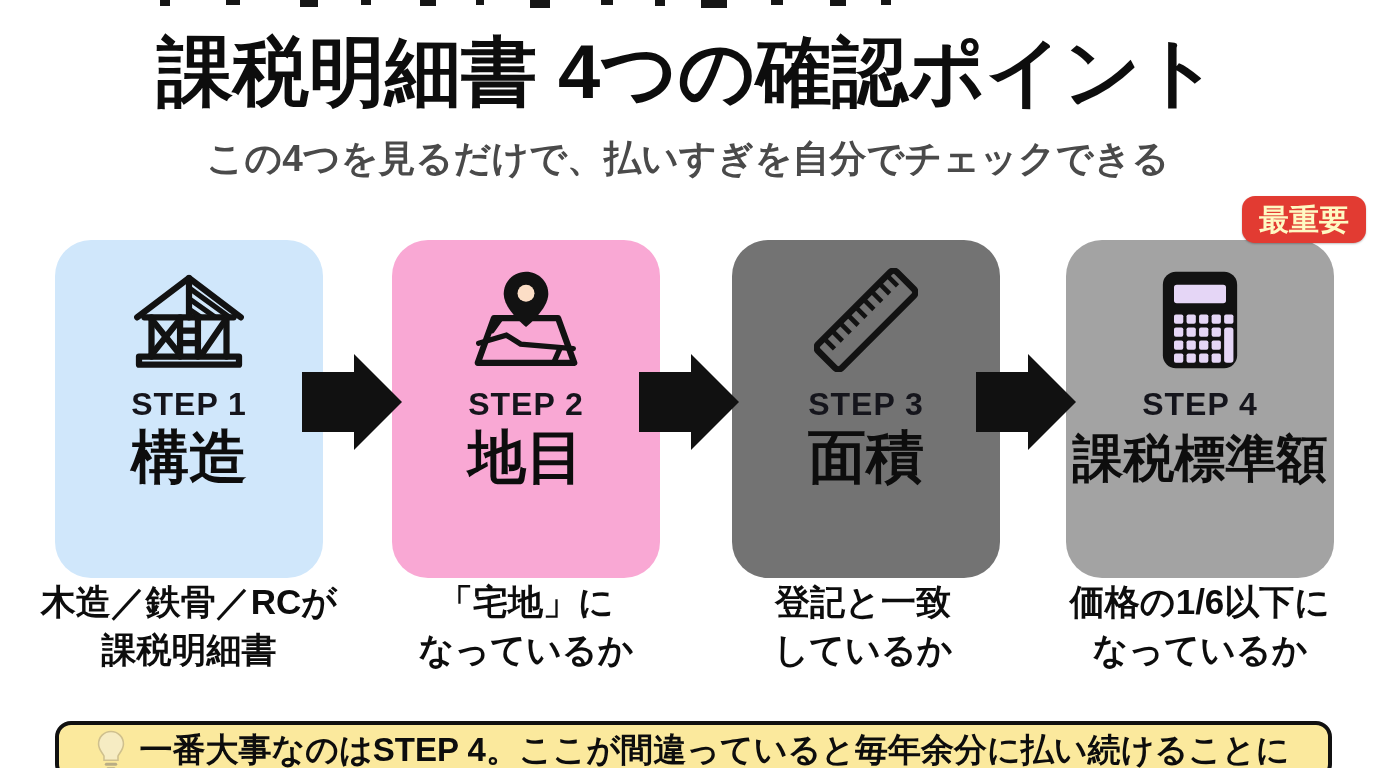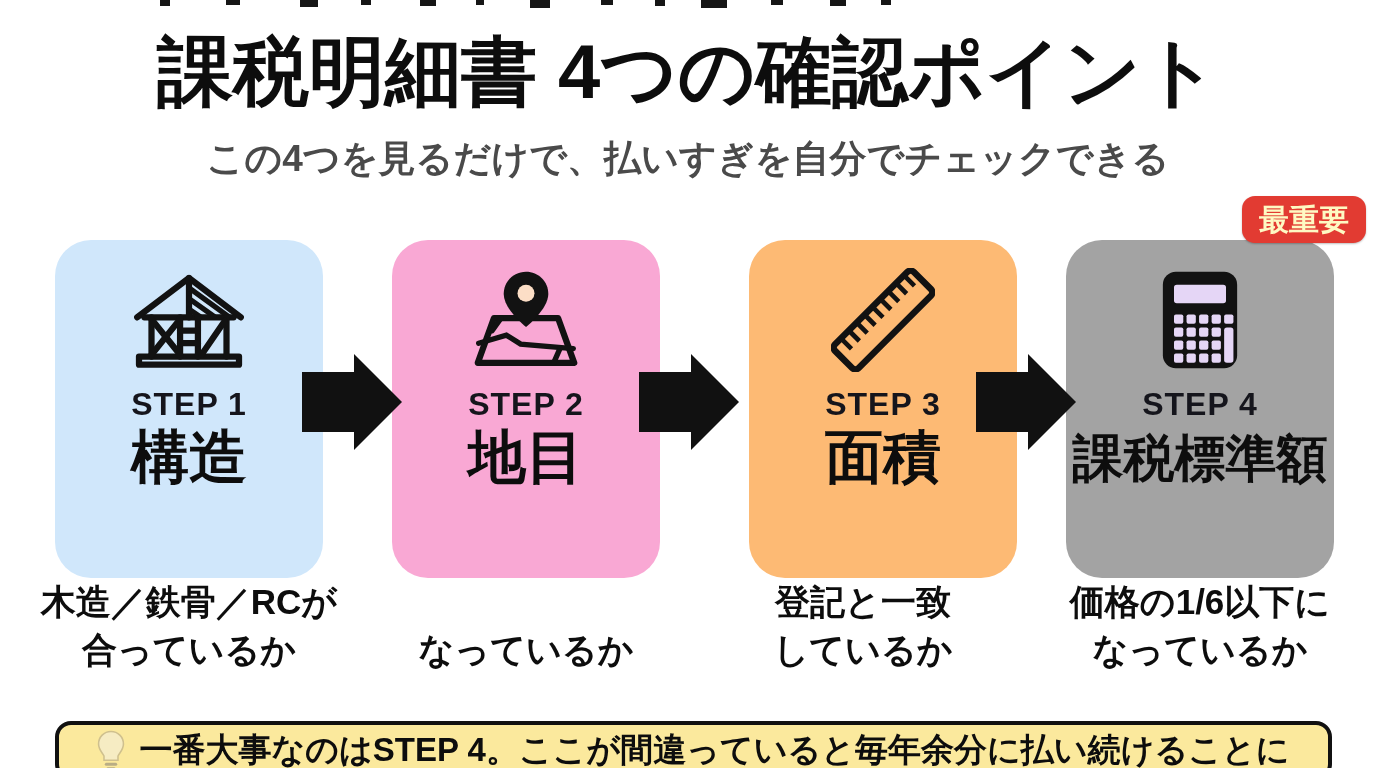--- a/index.html
+++ b/index.html
@@ -18,21 +18,21 @@
     position:absolute;top:134px;left:0;width:100%;text-align:center;
     font-size:37px;font-weight:700;color:#4a4a4a;
   }
 
   .card{
     position:absolute;top:218px;width:268px;height:338px;border-radius:36px;
     display:flex;flex-direction:column;align-items:center;margin-top:22px;
   }
   .card.c1{left:55px;background:#d0e7fb;}
   .card.c2{left:392px;background:#f9a8d4;}
-  .card.c3{left:749px;background:#fdba74;}
+  .card.c3{left:732px;background:#737373;}
   .card.c4{left:1066px;background:#a3a3a3;}
   .card .icon-wrap{margin-top:26px;height:108px;display:flex;align-items:center;justify-content:center;}
   .step-label{margin-top:12px;font-size:32px;font-weight:800;letter-spacing:1px;color:#15151c;}
   .step-title{margin-top:2px;font-size:58px;font-weight:900;color:#0d0d0d;line-height:1.1;}
   .card.c4 .step-title{font-size:51px;margin-top:8px;}
 
   .arrow{position:absolute;top:354px;width:100px;height:96px;}
   .arrow.a1{left:302px;}
   .arrow.a2{left:639px;}
   .arrow.a3{left:976px;}
@@ -183,24 +183,24 @@
       <polygon points="0,18 52,18 52,0 100,48 52,96 52,78 0,78" fill="#111"></polygon>
     </svg>
   <svg class="arrow a3" viewBox="0 0 100 96">
       <polygon points="0,18 52,18 52,0 100,48 52,96 52,78 0,78" fill="#111"></polygon>
     </svg>
 
   <div class="badge">最重要</div>
 
   <div class="caption p1">
     <span>木造／鉄骨／RCが</span><br>
-    <span>合っているか</span>
+    <span>課税明細書</span>
   </div>
   <div class="caption p2">
-    <br>
+    <span>「宅地」に</span><br>
     <span>なっているか</span>
   </div>
   <div class="caption p3">
     <span>登記と一致</span><br>
     <span>しているか</span>
   </div>
   <div class="caption p4">
     <span>価格の1/6以下に</span><br>
     <span>なっているか</span>
   </div>

